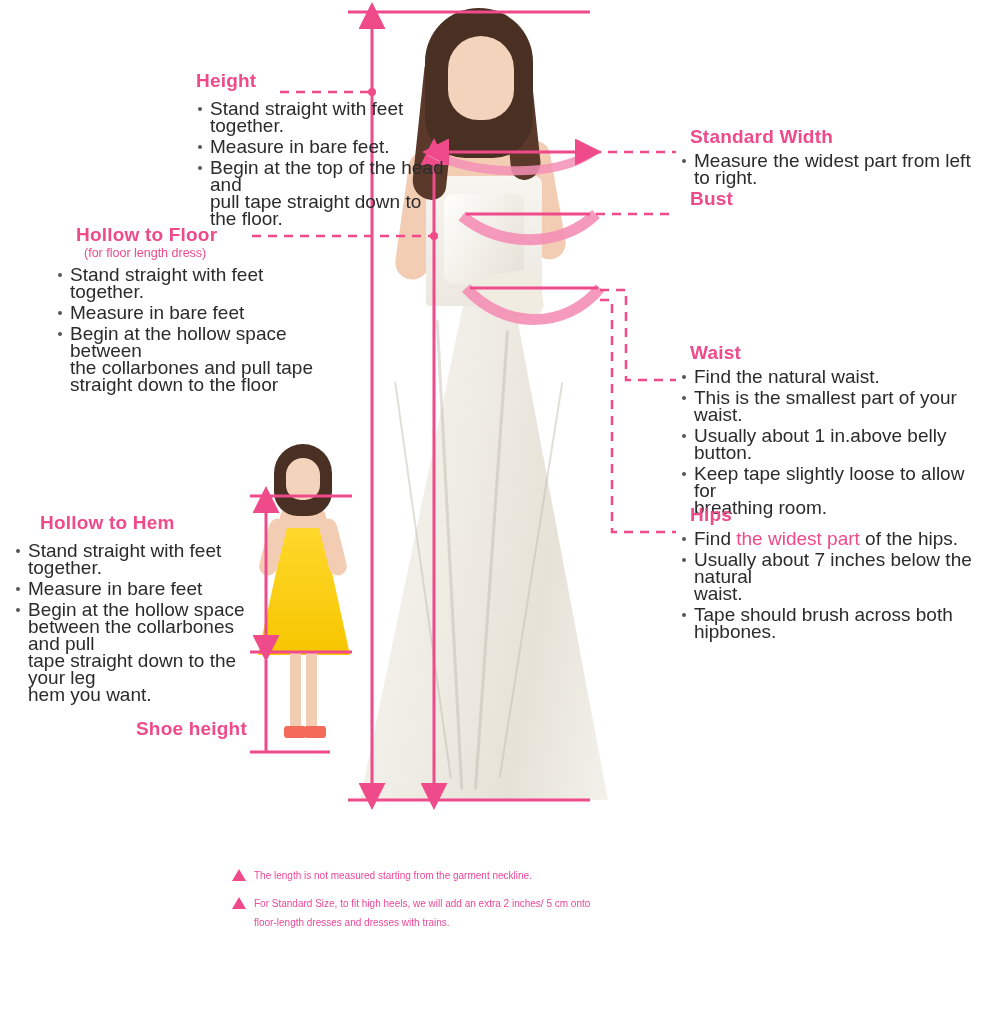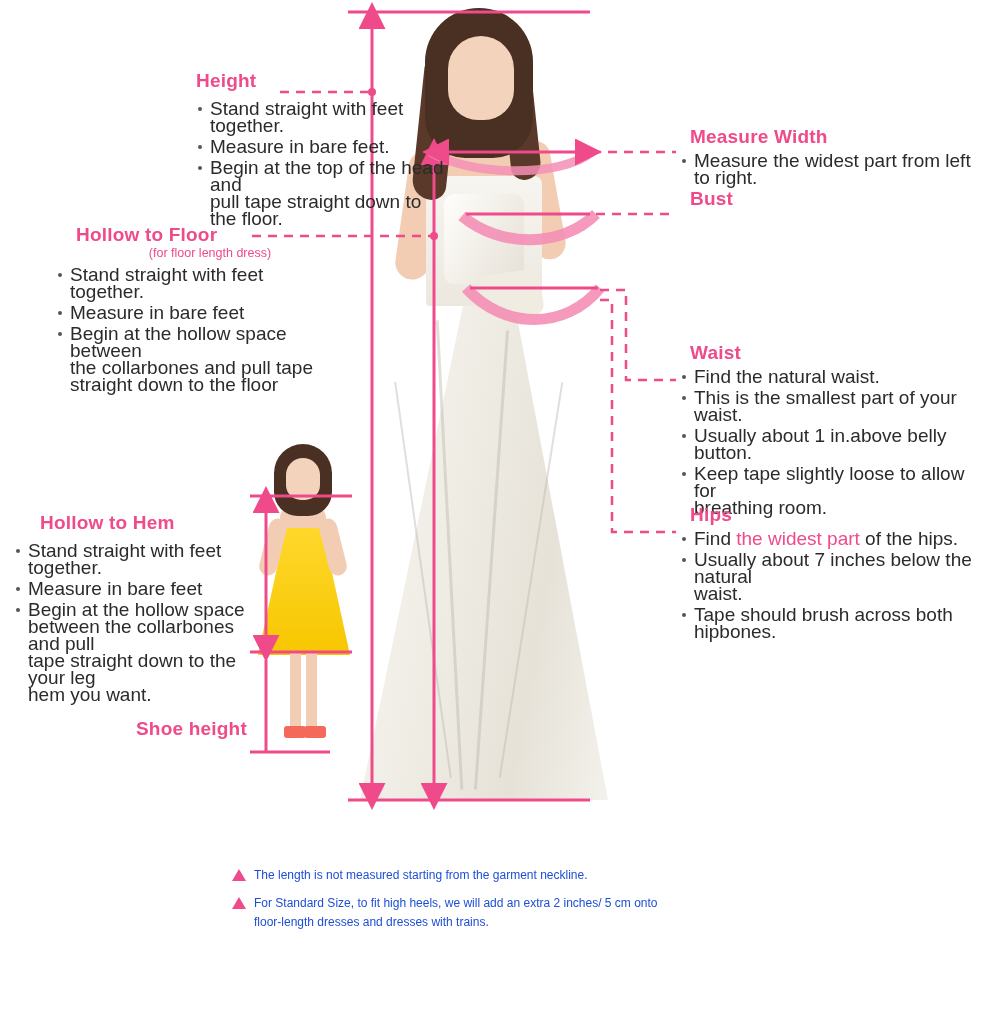--- a/index.html
+++ b/index.html
@@ -56,22 +56,22 @@
 
   
   .notes{
     position:absolute;
     left:232px;top:866px;
     width:760px;
   }
   .note{
     position:relative;
     padding-left:22px;
-    color:#1d4ed8;
-    font-size:12px;
+    color:#ec4899;
+    font-size:10px;
     line-height:19px;
     margin-bottom:9px;
     white-space:pre-line;
   }
   .note .tri{
     position:absolute;left:0;top:3px;
     width:0;height:0;
     border-left:7px solid transparent;
     border-right:7px solid transparent;
     border-bottom:12px solid #ef4a8a;
@@ -217,21 +217,21 @@
     <ul class="blist" style="margin-top:8px;">
       <li>Stand straight with feet together.</li>
       <li>Measure in bare feet.</li>
       <li>Begin at the top of the head and
 pull tape straight down to the floor.</li>
     </ul>
   </div>
 
   <div class="abs" style="left:46px;top:224px;width:290px;">
     <div class="head" style="padding-left:30px;">Hollow to Floor</div>
-    <div class="subhead" style="padding-left:38px;text-align:center;">(for floor length dress)</div>
+    <div class="subhead" style="padding-left:38px;">(for floor length dress)</div>
     <ul class="blist" style="margin-top:6px;padding-left:10px;">
       <li>Stand straight with feet together.</li>
       <li>Measure in bare feet</li>
       <li>Begin at the hollow space between
 the collarbones and pull tape
 straight down to the floor</li>
     </ul>
   </div>
 
   <div class="abs" style="left:14px;top:512px;width:250px;">
@@ -245,21 +245,21 @@
 tape straight down to the your leg
 hem  you want.</li>
     </ul>
   </div>
 
   <div class="abs" style="left:136px;top:718px;">
     <div class="head">Shoe height</div>
   </div>
 
   <div class="abs" style="left:690px;top:126px;width:300px;">
-    <div class="head">Measure Width</div>
+    <div class="head">Standard Width</div>
     <ul class="blist" style="margin-top:4px;margin-left:-10px;">
       <li>Measure the widest part from left to right.</li>
     </ul>
   </div>
 
   <div class="abs" style="left:690px;top:188px;width:310px;">
     <div class="head">Bust</div>
   </div>
 
   <div class="abs" style="left:690px;top:342px;width:300px;">

